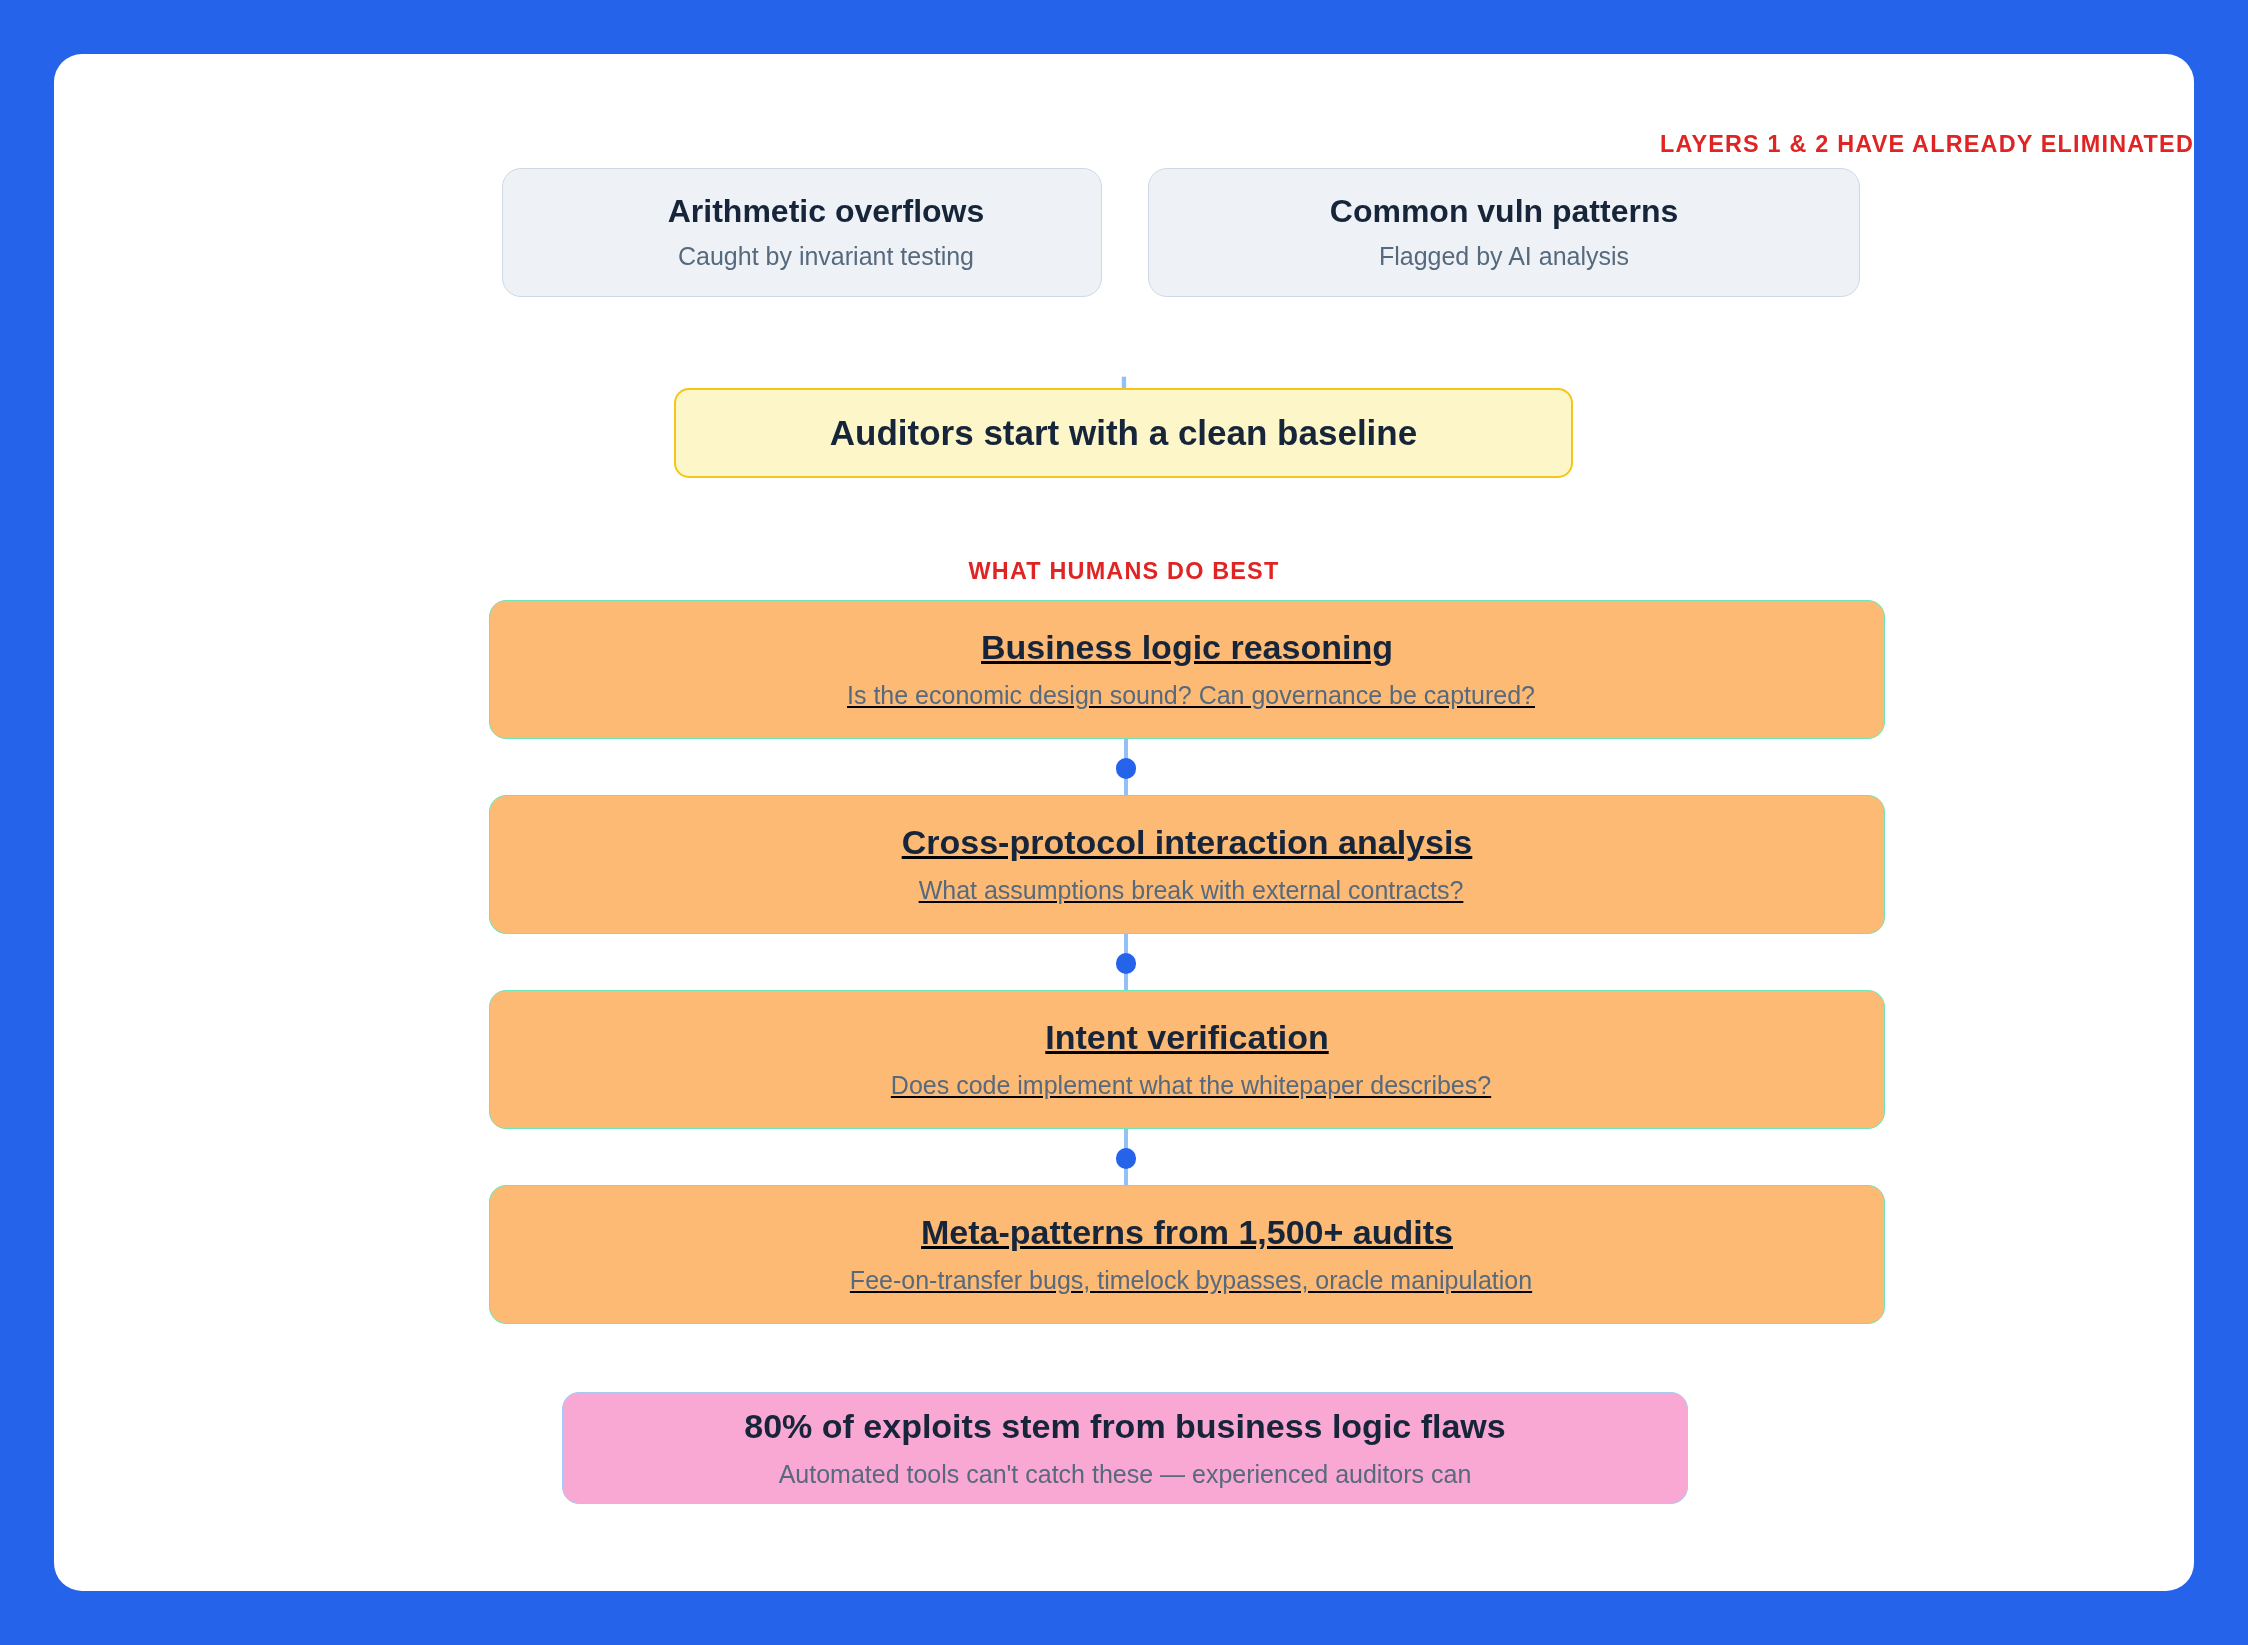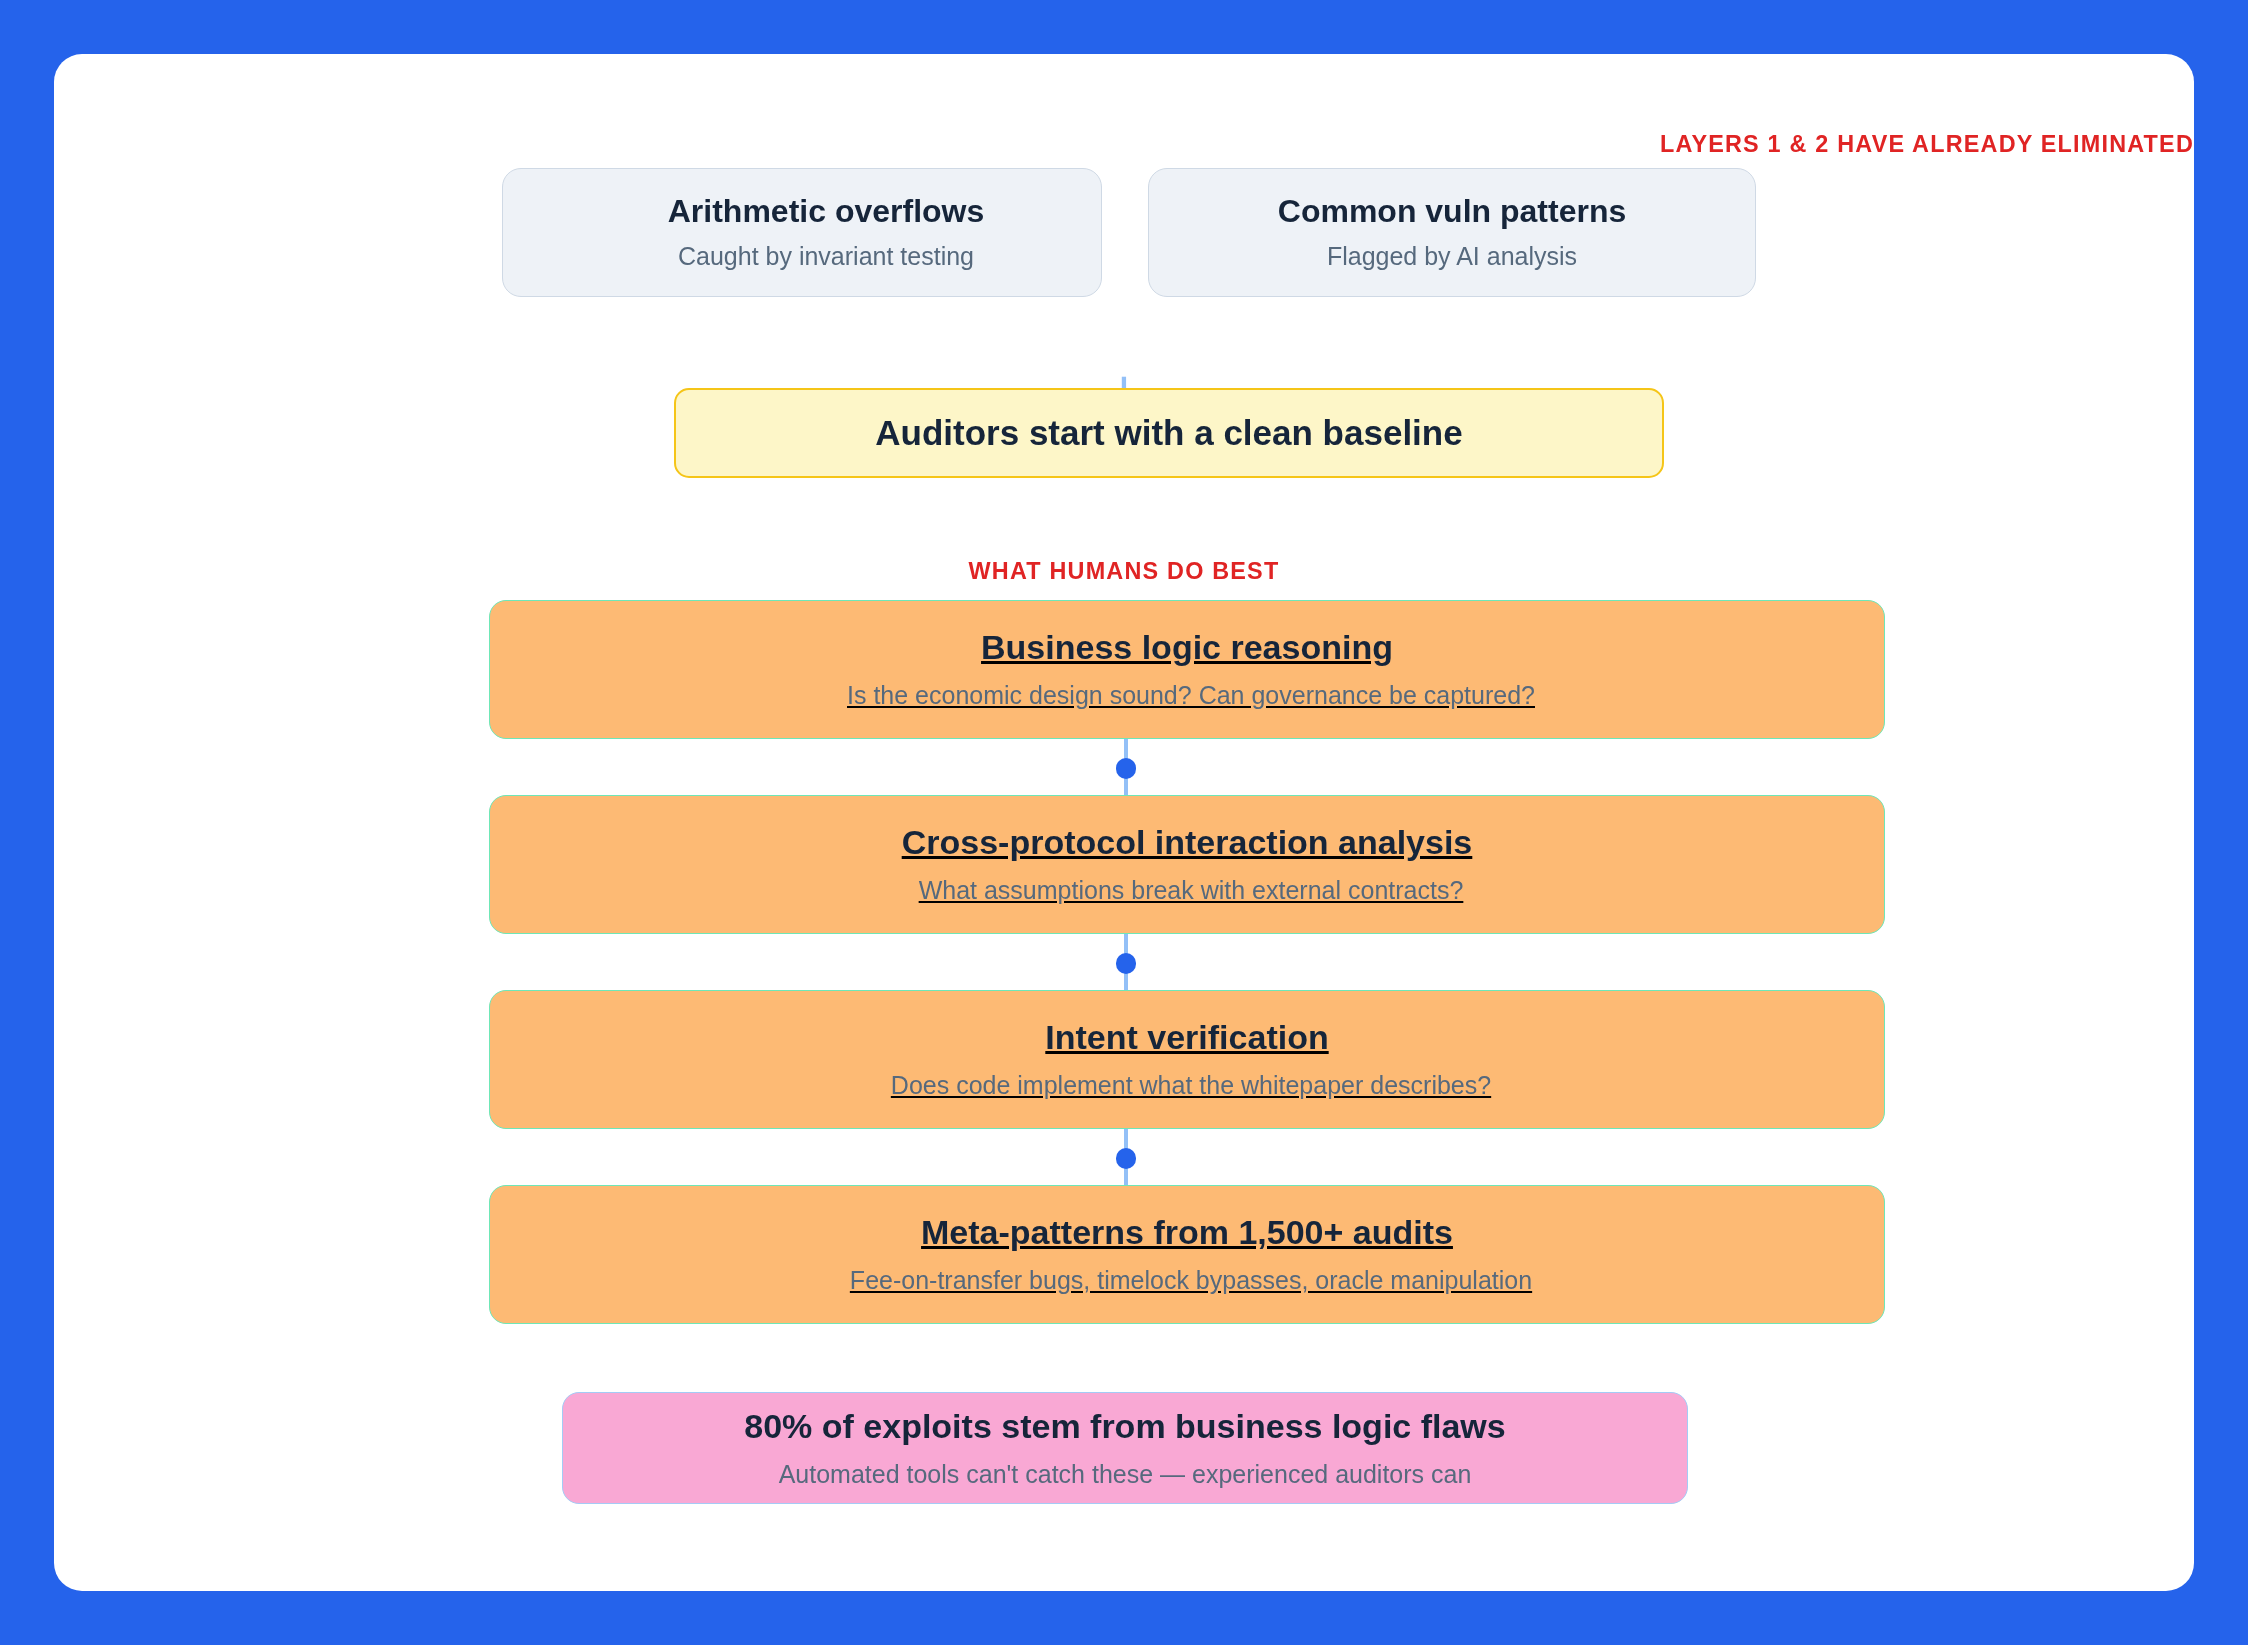--- a/index.html
+++ b/index.html
@@ -69,41 +69,41 @@
   .elim {
     background: #eef2f7;
     border: 1.9px solid #cfd9e5;
     height: 129px;
     top: 114px;
     border-radius: 19px;
   }
   .elim .title { font-size: 32px; }
   .elim .sub   { font-size: 25px; margin-top: 9.4px; }
   .elim-left  { left: 448px;  width: 600px; padding-left: 48px; }
-  .elim-right { left: 1094px; width: 608px; }
+  .elim-right { left: 1094px; width: 712px; }
 
   
   .arrow-down {
     position: absolute;
     top: 317px;
     left: 0;
     width: 100%;
     text-align: center;
     color: #93c0f7;
     font-size: 51px;
     line-height: 1;
     font-family: "DejaVu Sans", sans-serif;
   }
 
   
   .baseline {
     background: #fdf6c8;
     border: 2.8px solid #f5c518;
     left: 620px;
-    width: 990px;
+    width: 899px;
     height: 90px;
     top: 334px;
     border-radius: 15px;
   }
   .baseline .title { font-size: 35px; }
 
   
   .human {
     background: #fdba74;
     border: 1.9px solid #6ee7b7;

